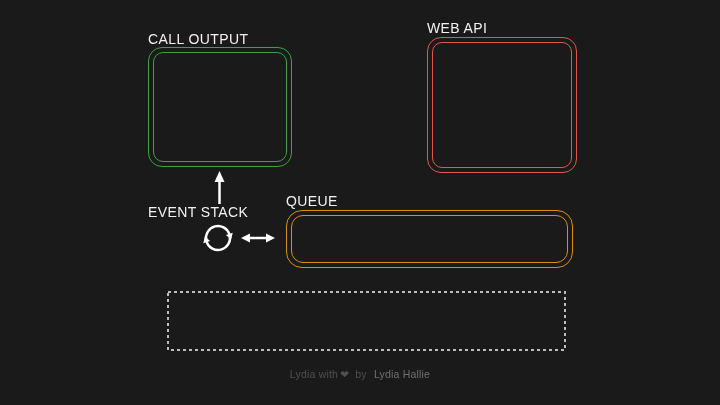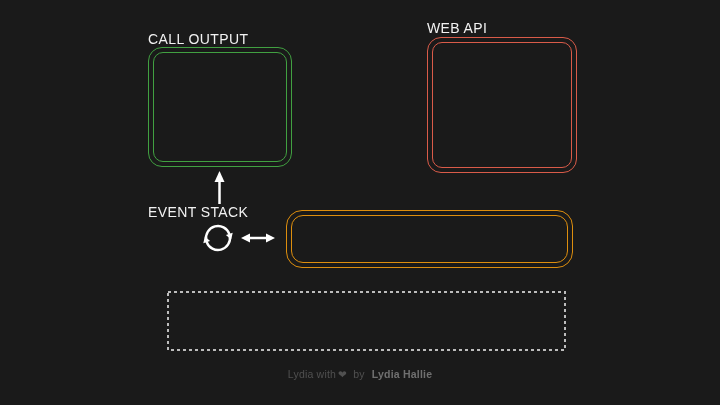--- a/index.html
+++ b/index.html
@@ -45,21 +45,21 @@
   .footer {
     position: absolute;
     left: 0; top: 368px; width: 720px;
     text-align: center;
     font-size: 10.5px;
     color: #505050;
     letter-spacing: 0.2px;
   }
   .footer .heart { margin: 0 3px 0 2px; }
   .footer .by { margin-right: 4px; }
-  .footer .author { font-weight: 700; color: #707070; text-align: right; }
+  .footer .author { font-weight: 400; color: #707070; text-align: right; }
 </style>
 </head>
 <body>
 
 <div class="stage">
 
   <div class="box-label" id="call-stack-label">CALL OUTPUT</div>
   <div class="dbox" id="call-stack-box">
     <div class="inner"></div>
   </div>
@@ -86,20 +86,21 @@
       <polygon points="6.8,18.6 12.1,22.9 5.3,25.3"></polygon>
     </g>
   </svg>
 
   <svg id="lr-arrow" width="36" height="16" viewBox="0 0 36 16">
     <line x1="8" y1="8" x2="28" y2="8" stroke="#ffffff" stroke-width="2.5"></line>
     <polygon points="1,8 10,3.5 10,12.5" fill="#ffffff"></polygon>
     <polygon points="35,8 26,3.5 26,12.5" fill="#ffffff"></polygon>
   </svg>
 
+  <div class="box-label" id="queue-label">QUEUE</div>
   <div class="dbox" id="queue-box">
     <div class="inner"></div>
   </div>
 
   <div id="output-box">
     <svg width="399" height="60" viewBox="0 0 399 60">
       <rect x="1" y="1" width="397" height="58" fill="none" stroke="#bdbdbd" stroke-width="2" stroke-dasharray="3 3"></rect>
     </svg>
   </div>
 

